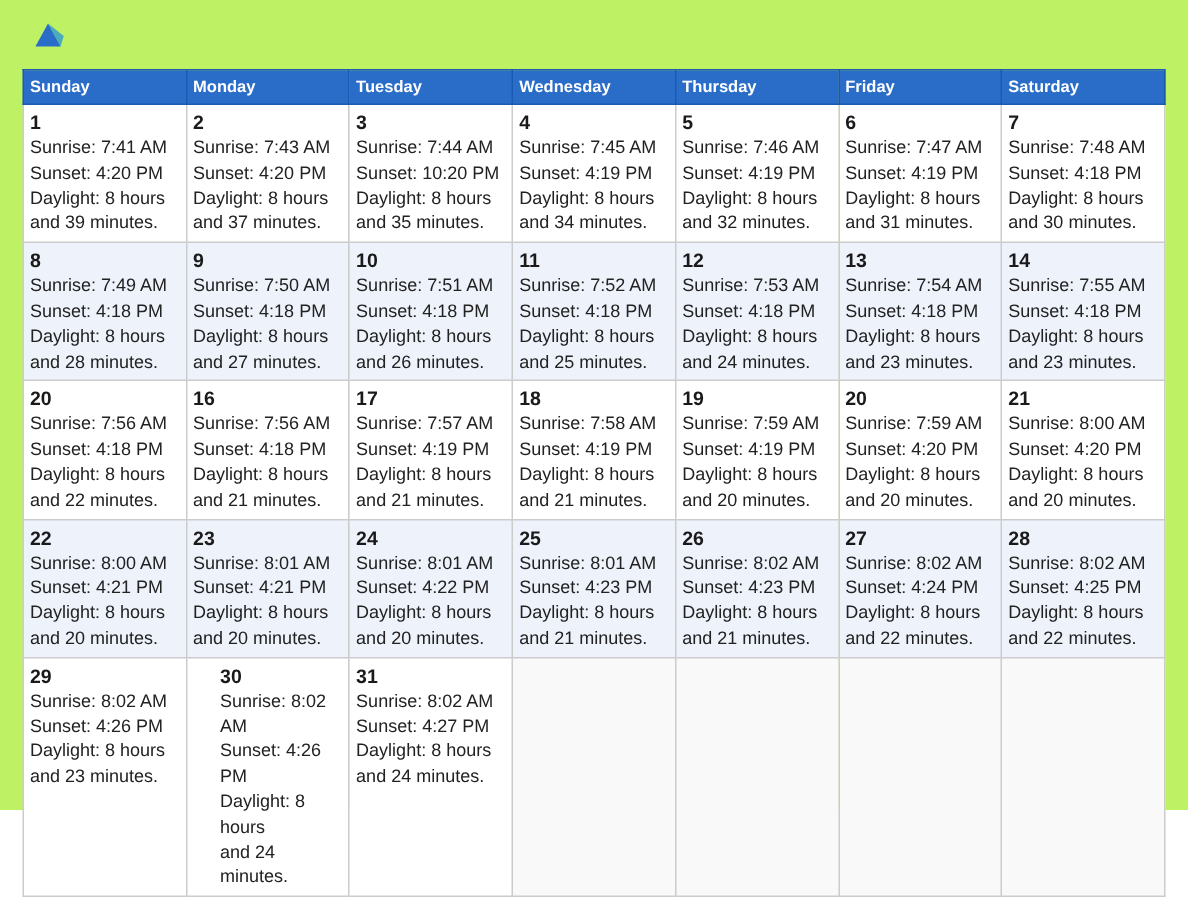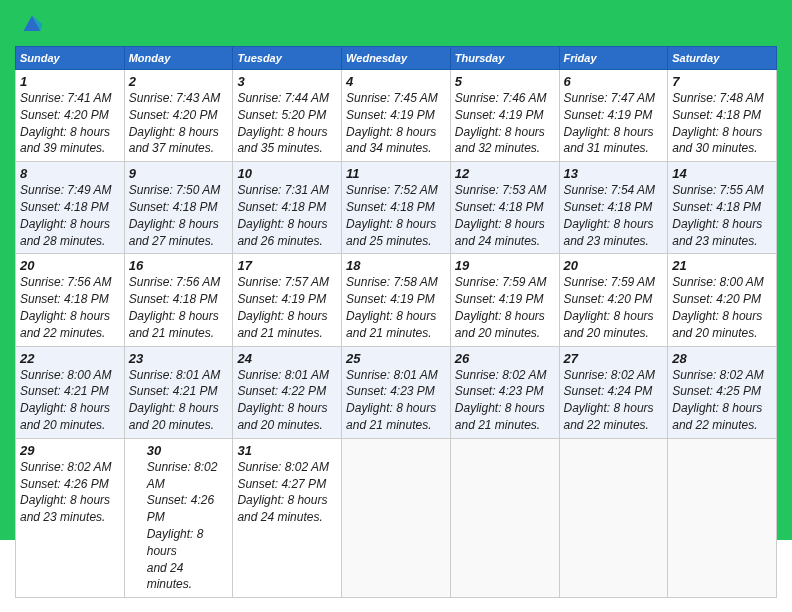--- a/index.html
+++ b/index.html
@@ -6,23 +6,22 @@
     body {
       font-family: Arial, sans-serif;
       background: #fff;
       width: 792px;
       height: 612px;
       overflow: hidden;
     }
     .page {
       width: 792px;
       height: 540px;
-      background: #22c55e;
+      background: #bef264;
       padding: 10px 15px 10px 15px;
-      font-style: italic;
     }
     .header {
       display: flex;
       justify-content: space-between;
       align-items: flex-start;
       margin-bottom: 8px;
     }
     .logo {
       display: flex;
       align-items: center;
@@ -147,21 +146,21 @@
           <td style="background: rgb(255, 255, 255);">
             <span class="day-num">2</span>
             <div class="day-detail" style="white-space: pre-line;">Sunrise: 7:43 AM
 Sunset: 4:20 PM
 Daylight: 8 hours
 and 37 minutes.</div>
           </td>
           <td style="background: rgb(255, 255, 255);">
             <span class="day-num">3</span>
             <div class="day-detail" style="white-space: pre-line;">Sunrise: 7:44 AM
-Sunset: 5:20 PM
+Sunset: 10:20 PM
 Daylight: 8 hours
 and 35 minutes.</div>
           </td>
           <td style="background: rgb(255, 255, 255);">
             <span class="day-num">4</span>
             <div class="day-detail" style="white-space: pre-line;">Sunrise: 7:45 AM
 Sunset: 4:19 PM
 Daylight: 8 hours
 and 34 minutes.</div>
           </td>
@@ -197,21 +196,21 @@
           </td>
           <td style="background: rgb(238, 242, 251);">
             <span class="day-num">9</span>
             <div class="day-detail" style="white-space: pre-line;">Sunrise: 7:50 AM
 Sunset: 4:18 PM
 Daylight: 8 hours
 and 27 minutes.</div>
           </td>
           <td style="background: rgb(238, 242, 251);">
             <span class="day-num">10</span>
-            <div class="day-detail" style="white-space: pre-line;">Sunrise: 7:31 AM
+            <div class="day-detail" style="white-space: pre-line;">Sunrise: 7:51 AM
 Sunset: 4:18 PM
 Daylight: 8 hours
 and 26 minutes.</div>
           </td>
           <td style="background: rgb(238, 242, 251);">
             <span class="day-num">11</span>
             <div class="day-detail" style="white-space: pre-line;">Sunrise: 7:52 AM
 Sunset: 4:18 PM
 Daylight: 8 hours
 and 25 minutes.</div>

